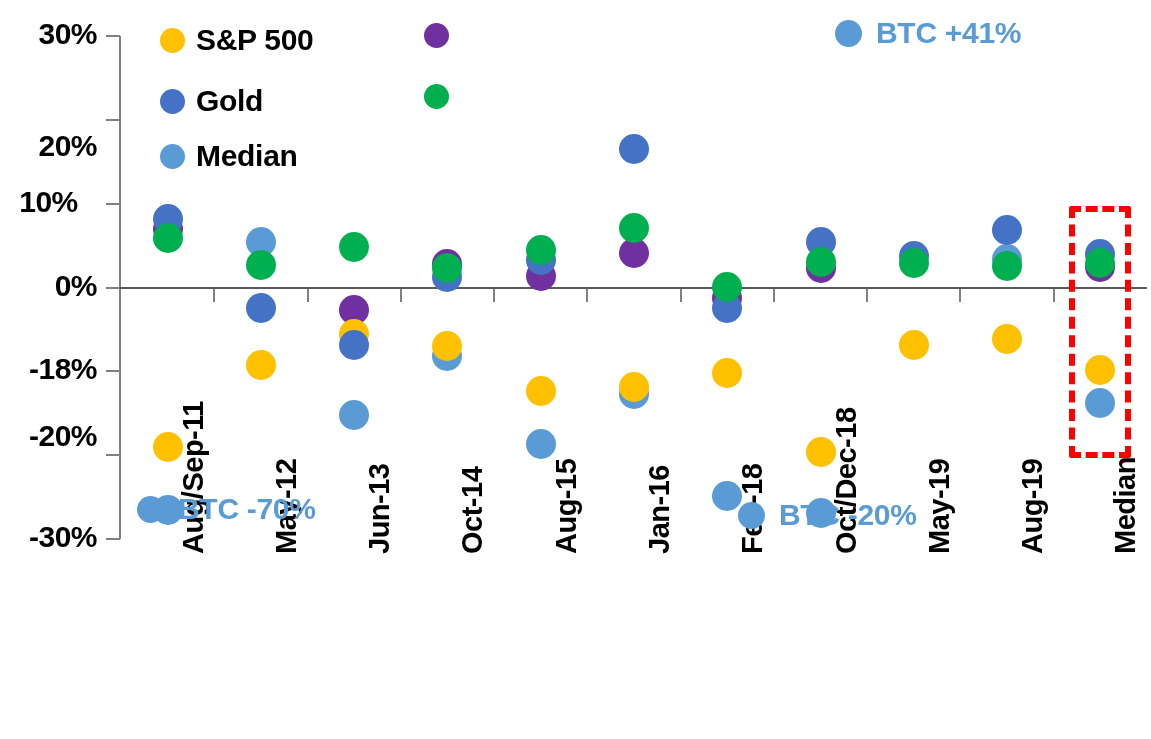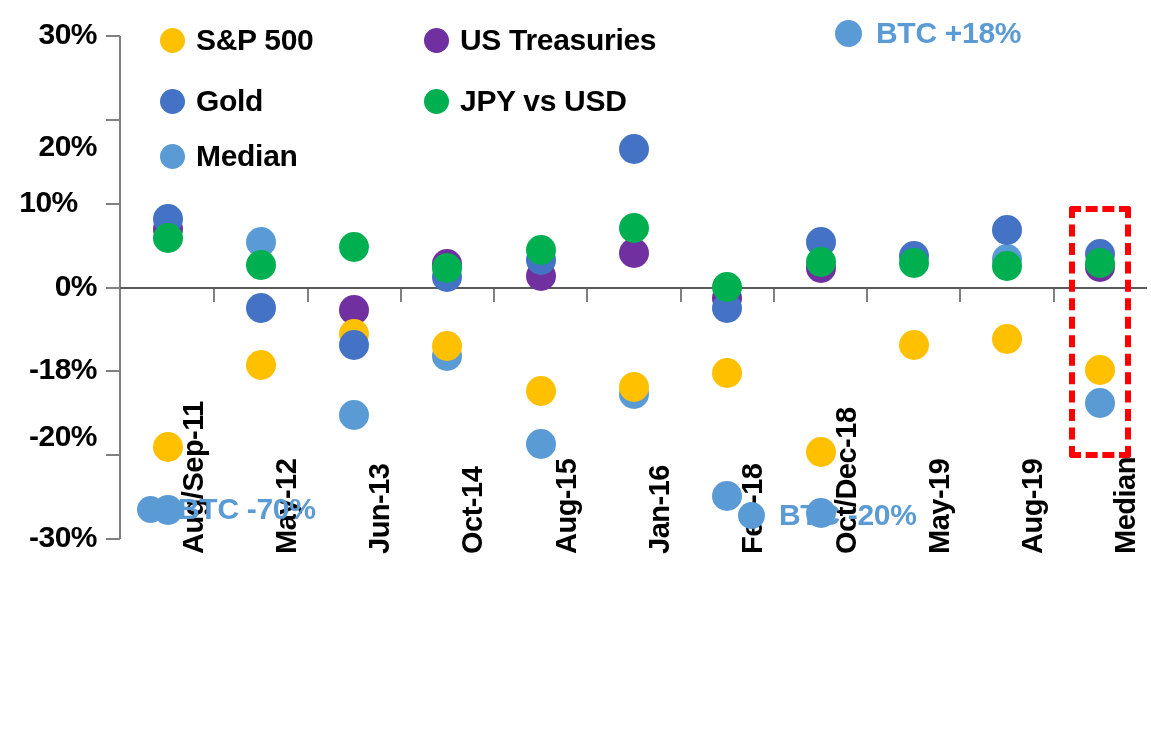--- a/index.html
+++ b/index.html
@@ -144,31 +144,29 @@
       <div class="legend-item" style="left: 160px; top: 84px;">
         <span class="legend-swatch" style="background: rgb(68, 114, 196);"></span>
         <span class="legend-text">Gold</span>
       </div>
       <div class="legend-item" style="left: 160px; top: 139px;">
         <span class="legend-swatch" style="background: rgb(91, 155, 213);"></span>
         <span class="legend-text">Median</span>
       </div>
       <div class="legend-item" style="left: 424px; top: 23px;">
         <span class="legend-swatch" style="background: rgb(112, 48, 160);"></span>
-        <span class="legend-text">US Treasuries</span>
       </div>
       <div class="legend-item" style="left: 424px; top: 84px;">
         <span class="legend-swatch" style="background: rgb(0, 176, 80);"></span>
-        <span class="legend-text">JPY vs USD</span>
       </div>
     </div>
   <div id="annotation-layer">
       <div class="annotation" style="left: 835px; top: 16px;">
         <span class="legend-swatch" style="background: rgb(91, 155, 213);"></span>
-        <span class="annotation-text" style="color: rgb(91, 155, 213);">BTC +18%</span>
+        <span class="annotation-text" style="color: rgb(91, 155, 213);">BTC +41%</span>
       </div>
       <div class="annotation" style="left: 137px; top: 492px;">
         <span class="legend-swatch" style="background: rgb(91, 155, 213);"></span>
         <span class="annotation-text" style="color: rgb(91, 155, 213);">BTC -70%</span>
       </div>
       <div class="annotation" style="left: 738px; top: 498px;">
         <span class="legend-swatch" style="background: rgb(91, 155, 213);"></span>
         <span class="annotation-text" style="color: rgb(91, 155, 213);">BTC -20%</span>
       </div>
     </div>

